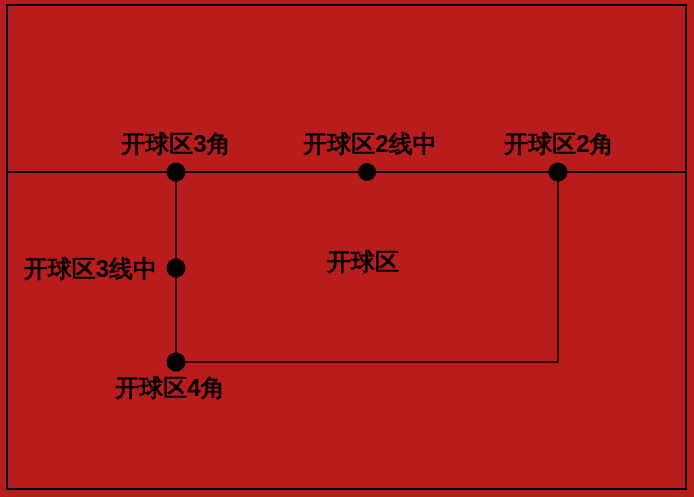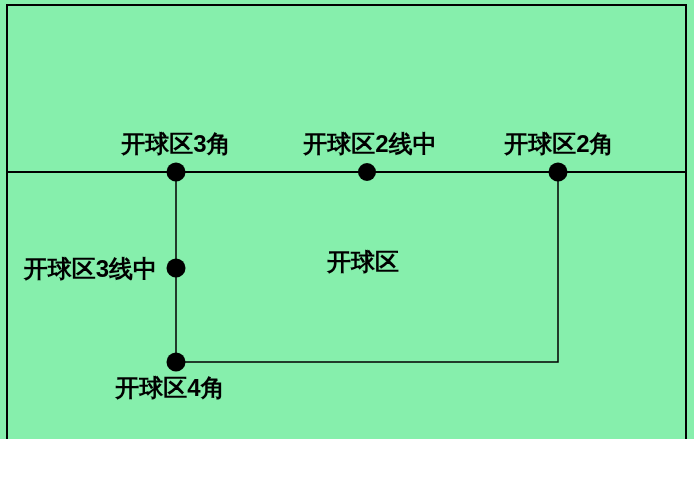--- a/index.html
+++ b/index.html
@@ -3,22 +3,22 @@
 <meta charset="utf-8">
 <style>
   html, body {
     margin: 0;
     padding: 0;
     background: #ffffff;
   }
   .canvas {
     position: relative;
     width: 694px;
-    height: 439px;
-    background: #86efac;
+    height: 497px;
+    background: #b91c1c;
     font-family: "Liberation Sans", "DejaVu Sans", sans-serif;
     overflow: hidden;
   }
   svg {
     display: block;
   }
   .diagram-label {
     font-family: "Liberation Sans", "DejaVu Sans", sans-serif;
     font-size: 24px;
     font-weight: bold;

